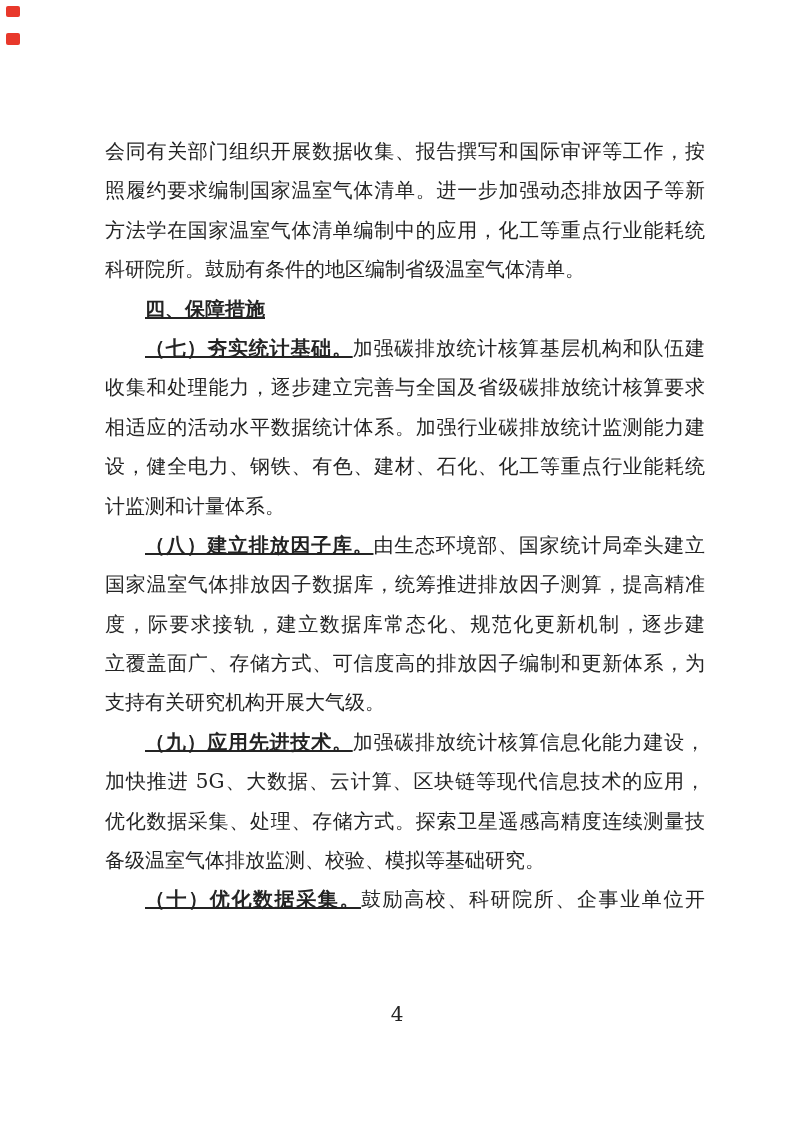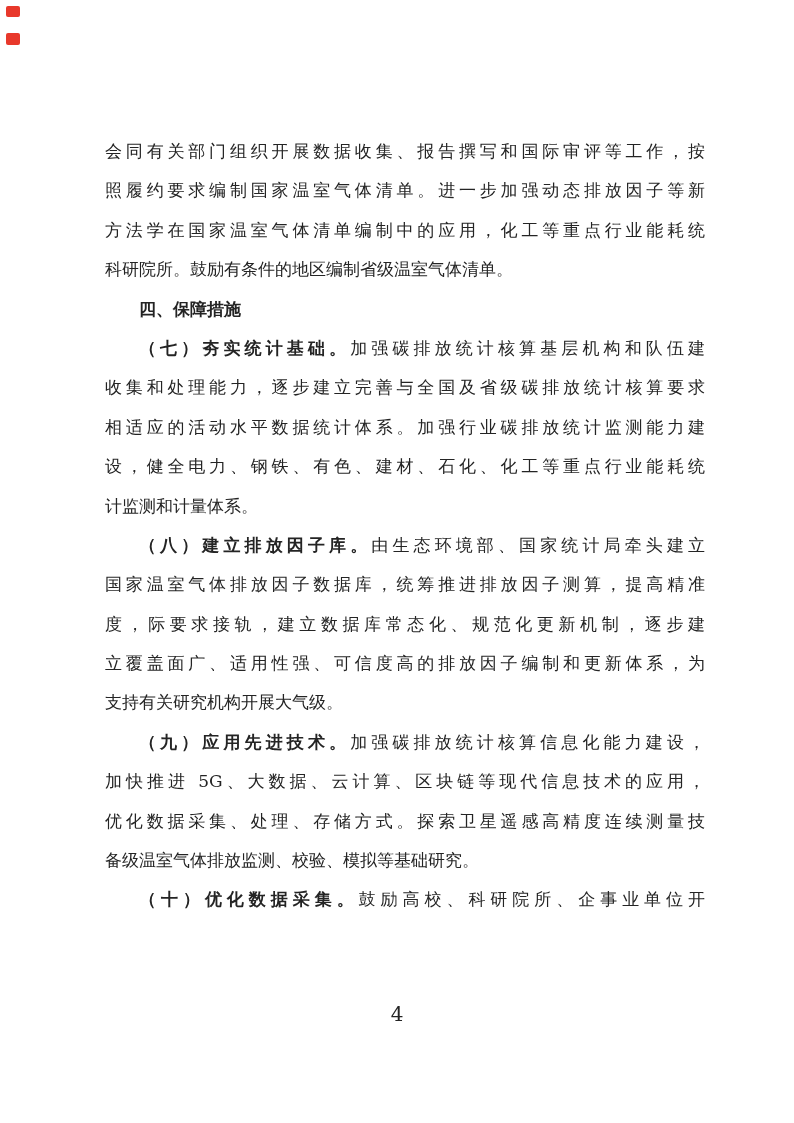--- a/index.html
+++ b/index.html
@@ -11,32 +11,32 @@
     font-family: "DejaVu Serif", "Liberation Serif", serif;
   }
   .page {
     position: absolute; inset: 0;
     background: #ffffff;
   }
   .doc {
     position: absolute;
     left: 105px; top: 132px;
     width: 600px;
-    font-size: 17px;
+    font-size: 20px;
   }
   .line {
     height: 39.4px;
     line-height: 39.4px;
     text-align: justify;
     text-justify: inter-ideograph;
     white-space: nowrap;
   }
   .line.just { text-align-last: justify; white-space: normal; }
   .line.ind { text-indent: 2em; }
-  .b { font-weight: 700; }
+  .b { font-weight: 700; text-decoration: underline; }
   .page-number {
     position: absolute;
     left: 0; top: 996px;
     width: 794px; height: 36px;
     line-height: 36px;
     text-align: center;
     font-size: 20px;
   }
   .red-mark {
     position: absolute;
@@ -58,21 +58,21 @@
       <div class="line"><span>科研院所。鼓励有条件的地区编制省级温室气体清单。</span></div>
       <div class="line ind"><span class="b">四、保障措施</span></div>
       <div class="line just ind"><span class="b">（七）夯实统计基础。</span><span>加强碳排放统计核算基层机构和队伍建</span></div>
       <div class="line just"><span>收集和处理能力，逐步建立完善与全国及省级碳排放统计核算要求</span></div>
       <div class="line just"><span>相适应的活动水平数据统计体系。加强行业碳排放统计监测能力建</span></div>
       <div class="line just"><span>设，健全电力、钢铁、有色、建材、石化、化工等重点行业能耗统</span></div>
       <div class="line"><span>计监测和计量体系。</span></div>
       <div class="line just ind"><span class="b">（八）建立排放因子库。</span><span>由生态环境部、国家统计局牵头建立</span></div>
       <div class="line just"><span>国家温室气体排放因子数据库，统筹推进排放因子测算，提高精准</span></div>
       <div class="line just"><span>度，际要求接轨，建立数据库常态化、规范化更新机制，逐步建</span></div>
-      <div class="line just"><span>立覆盖面广、适用性强、可信度高的排放因子编制和更新体系，为</span></div>
+      <div class="line just"><span>立覆盖面广、存储方式、可信度高的排放因子编制和更新体系，为</span></div>
       <div class="line"><span>支持有关研究机构开展大气级。</span></div>
       <div class="line just ind"><span class="b">（九）应用先进技术。</span><span>加强碳排放统计核算信息化能力建设，</span></div>
       <div class="line just"><span>加快推进 5G、大数据、云计算、区块链等现代信息技术的应用，</span></div>
       <div class="line just"><span>优化数据采集、处理、存储方式。探索卫星遥感高精度连续测量技</span></div>
       <div class="line"><span>备级温室气体排放监测、校验、模拟等基础研究。</span></div>
       <div class="line just ind"><span class="b">（十）优化数据采集。</span><span>鼓励高校、科研院所、企事业单位开</span></div>
     </div>
   <div class="page-number">4</div>
 </div>
 

